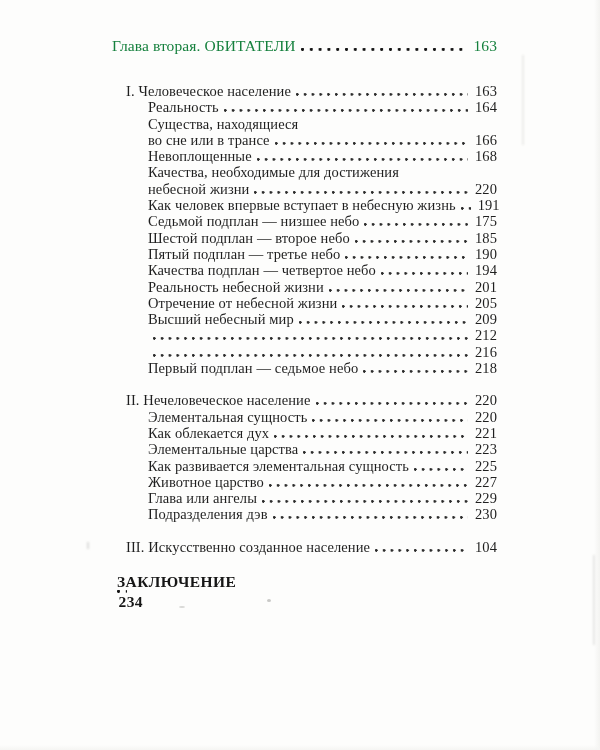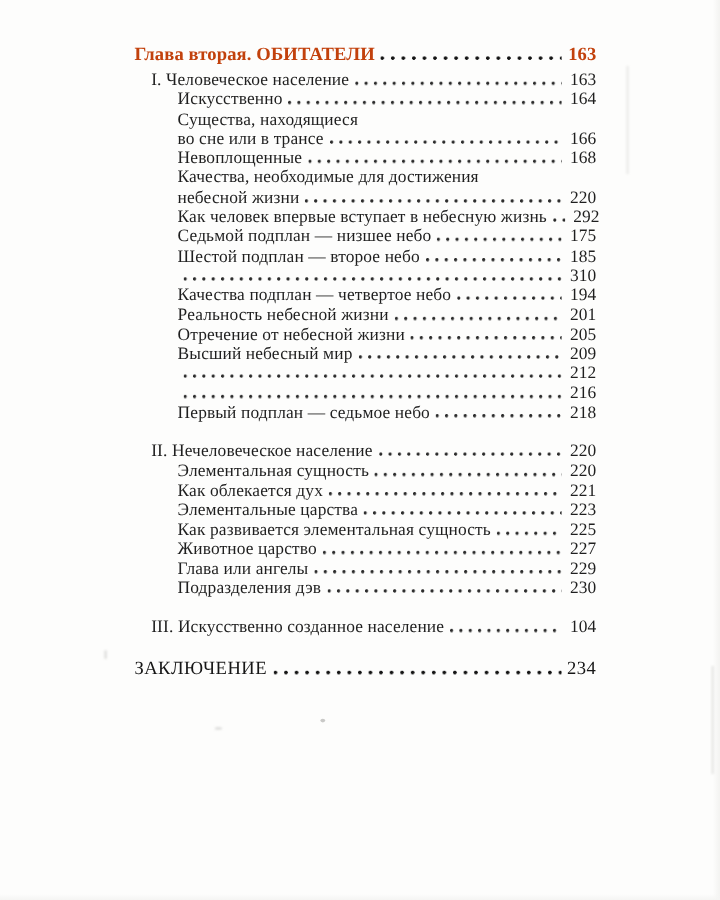--- a/index.html
+++ b/index.html
@@ -25,31 +25,32 @@
   .row {
     display: flex;
     align-items: baseline;
     line-height: 16.3px;
     font-size: 14.5px;
     letter-spacing: 0.1px;
   }
   .row .label { white-space: pre; }
   .row.chapter {
     font-size: 15.5px;
-    font-weight: bold;
+    font-weight: normal;
     line-height: 18px;
-    margin-bottom: 4px;
-    color: #c2410c;
+    margin-bottom: 28px;
+    color: #15803d;
   }
   .row.conclusion {
     font-size: 15.5px;
-    font-weight: normal;
+    font-weight: bold;
     line-height: 17px;
     letter-spacing: 0.4px;
     color: #161616;
+    flex-direction: column;
   }
   .row.section { padding-left: 14px; justify-content: flex-end; }
   .row.sub     { padding-left: 36px; }
   .row.gap     { margin-top: 16px; }
   .row.gap-lg  { margin-top: 18px; }
   .leader {
     flex: 1 1 auto;
     min-width: 10px;
     height: 3px;
     margin: 0 3px 0 5px;
@@ -90,21 +91,21 @@
     <span class="label">Глава вторая. ОБИТАТЕЛИ</span>
     <span class="leader"></span>
     <span class="num">163</span>
   </div>
       <div class="row section">
     <span class="label">I. Человеческое население</span>
     <span class="leader"></span>
     <span class="num">163</span>
   </div>
       <div class="row sub">
-    <span class="label">Искусственно</span>
+    <span class="label">Реальность</span>
     <span class="leader"></span>
     <span class="num">164</span>
   </div>
       <div class="row sub nopage">
     <span class="label">Существа, находящиеся</span>
 
   </div>
       <div class="row sub">
     <span class="label">во сне или в трансе</span>
     <span class="leader"></span>
@@ -120,35 +121,36 @@
 
   </div>
       <div class="row sub">
     <span class="label">небесной жизни</span>
     <span class="leader"></span>
     <span class="num">220</span>
   </div>
       <div class="row sub">
     <span class="label">Как человек впервые вступает в небесную жизнь</span>
     <span class="leader"></span>
-    <span class="num">292</span>
+    <span class="num">191</span>
   </div>
       <div class="row sub">
     <span class="label">Седьмой подплан — низшее небо</span>
     <span class="leader"></span>
     <span class="num">175</span>
   </div>
       <div class="row sub">
     <span class="label">Шестой подплан — второе небо</span>
     <span class="leader"></span>
     <span class="num">185</span>
   </div>
       <div class="row sub">
-    <span class="leader"></span>
-    <span class="num">310</span>
+    <span class="label">Пятый подплан — третье небо</span>
+    <span class="leader"></span>
+    <span class="num">190</span>
   </div>
       <div class="row sub">
     <span class="label">Качества подплан — четвертое небо</span>
     <span class="leader"></span>
     <span class="num">194</span>
   </div>
       <div class="row sub">
     <span class="label">Реальность небесной жизни</span>
     <span class="leader"></span>
     <span class="num">201</span>

